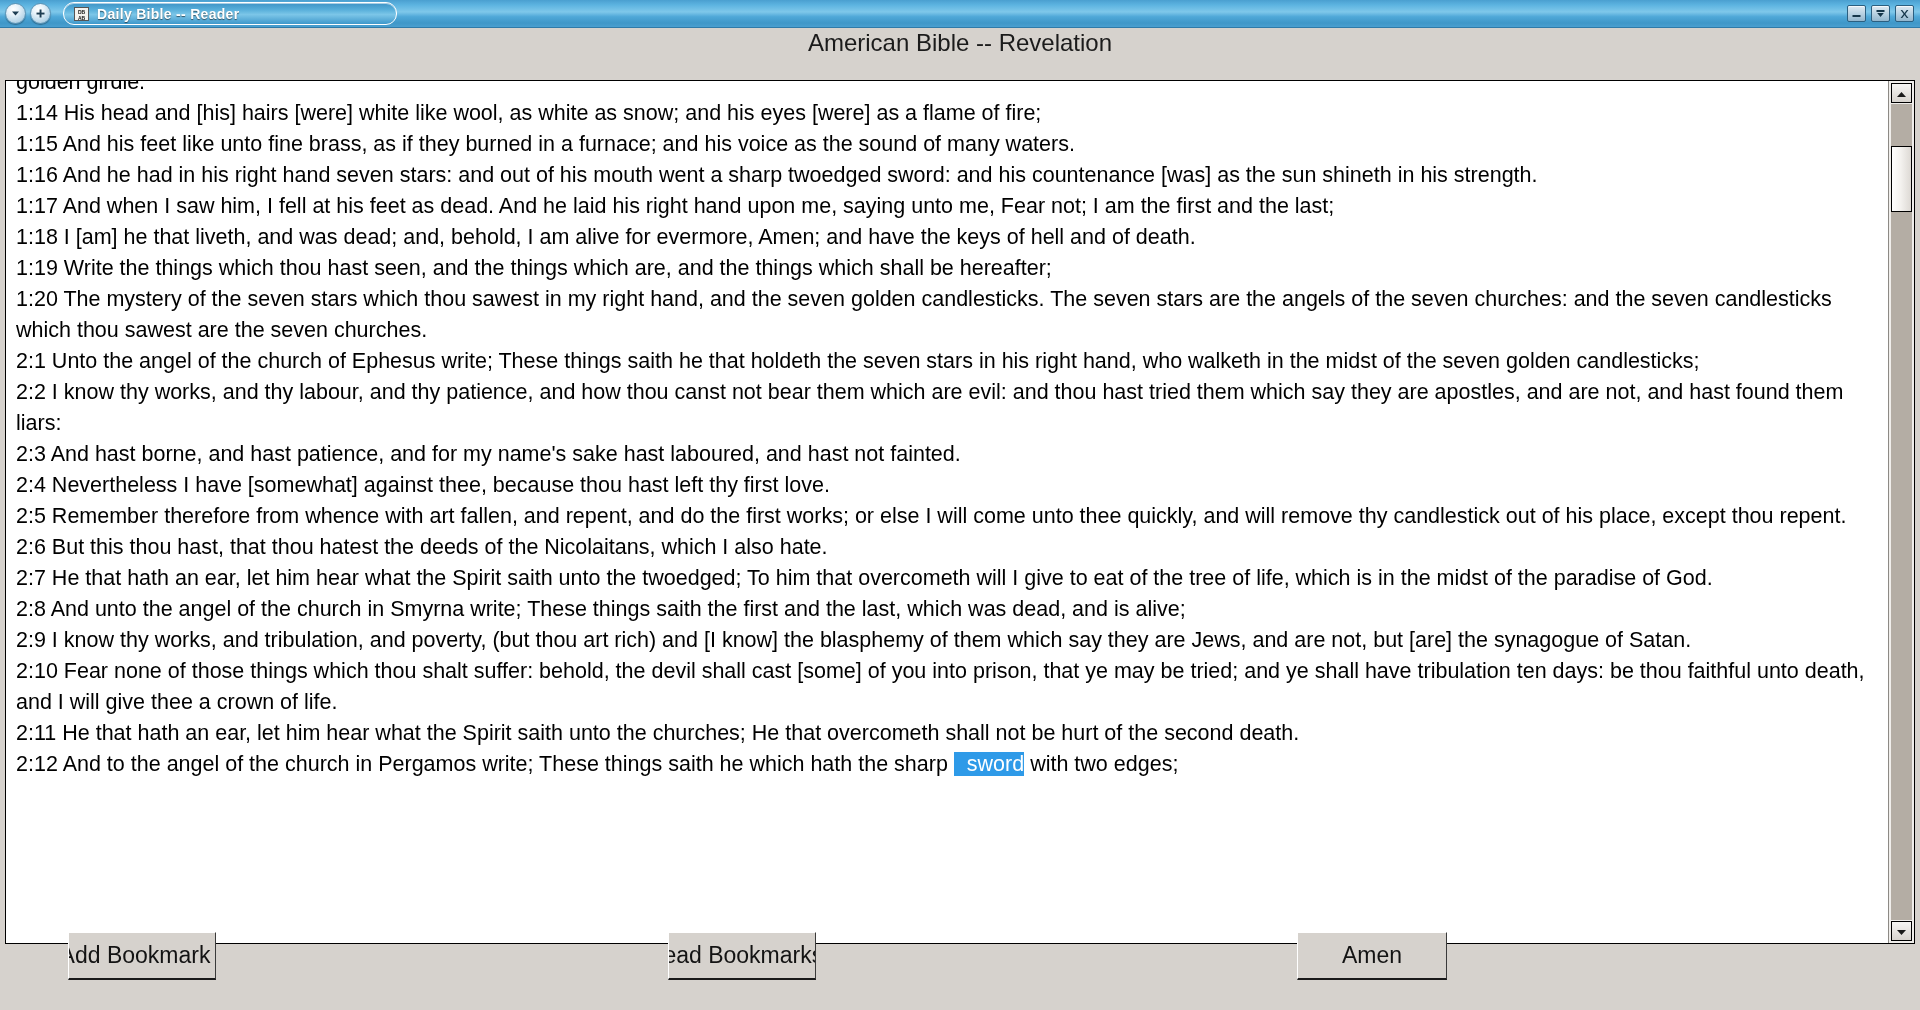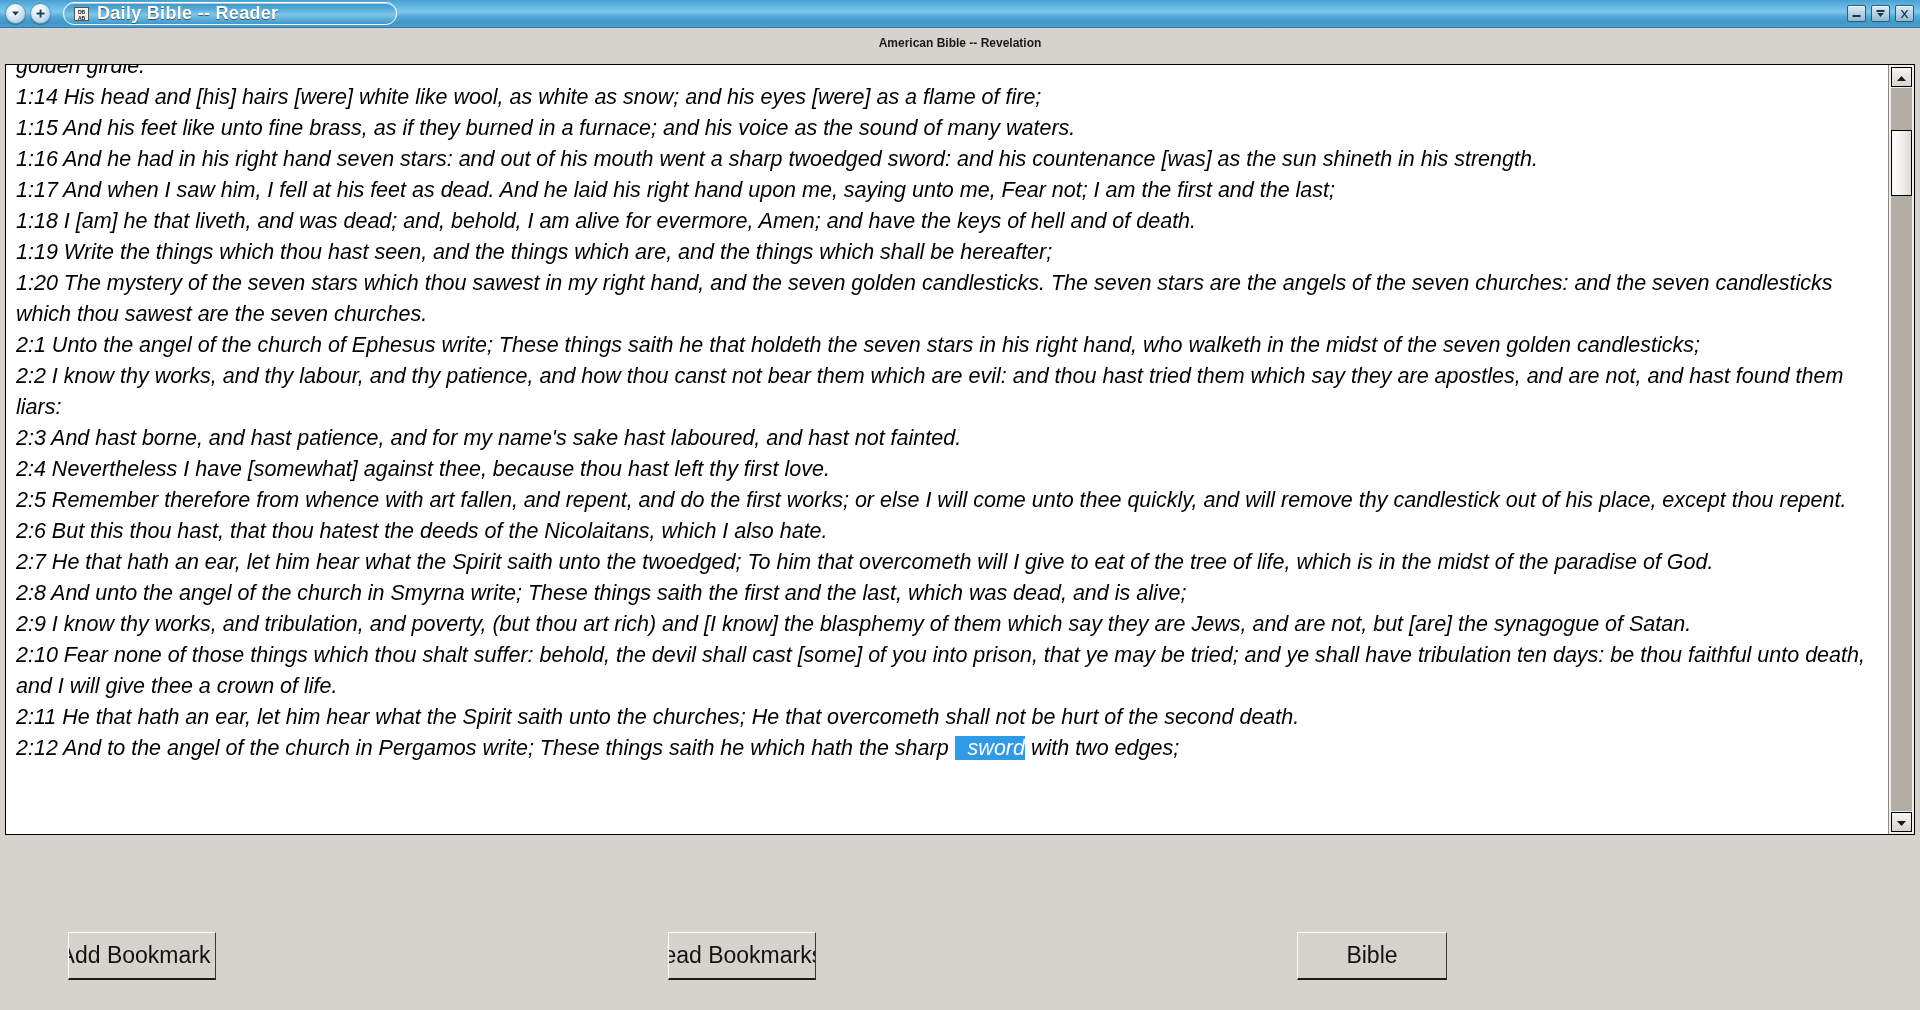--- a/index.html
+++ b/index.html
@@ -81,21 +81,21 @@
     font-weight: bold;
     text-align: center;
     letter-spacing: -0.2px;
     flex: none;
     padding-top: 1px;
     box-sizing: border-box;
     overflow: hidden;
   }
 
   .tb-title-text {
-    font-size: 18px;
+    font-size: 14px;
     font-weight: bold;
     color: #ffffff;
     white-space: nowrap;
     text-shadow: 0 1px 1px rgba(0,0,0,0.55);
     letter-spacing: 0.3px;
   }
 
   .tb-spacer { flex: 1 1 auto; }
 
   .tb-right-btns {
@@ -123,38 +123,37 @@
   
   .doc-header {
     height: 30px;
     background: #d6d2cd;
     display: flex;
     align-items: center;
     justify-content: center;
     border-bottom: none;
   }
   .doc-header-title {
-    font-size: 12px;
-    font-weight: bold;
+    font-size: 24px;
+    font-weight: normal;
     color: #1b1b1b;
     font-family: "Liberation Sans", sans-serif;
   }
 
   
   .pane-wrap {
     position: absolute;
     left: 5px;
-    top: 64px;
+    top: 80px;
     width: 1910px;
-    height: 771px;
+    height: 864px;
     box-sizing: border-box;
     background: #ffffff;
     border: 1px solid #000000;
     display: flex;
-    font-style: italic;
   }
 
   .text-area {
     flex: 1 1 auto;
     overflow: hidden;
     padding: 0 4px 0 10px;
     box-sizing: border-box;
     position: relative;
   }
 
@@ -379,17 +378,17 @@
   </div>
 
   <div class="btn-bar">
     <div class="flat-btn clip-left" id="btn-add">
       <span>Add Bookmark</span>
     </div>
     <div class="flat-btn clip-left" id="btn-read">
       <span>Read Bookmarks</span>
     </div>
     <div class="flat-btn" id="btn-close">
-      <span>Bible</span>
+      <span>Amen</span>
     </div>
   </div>
 
 </div>
 
 </body></html>

